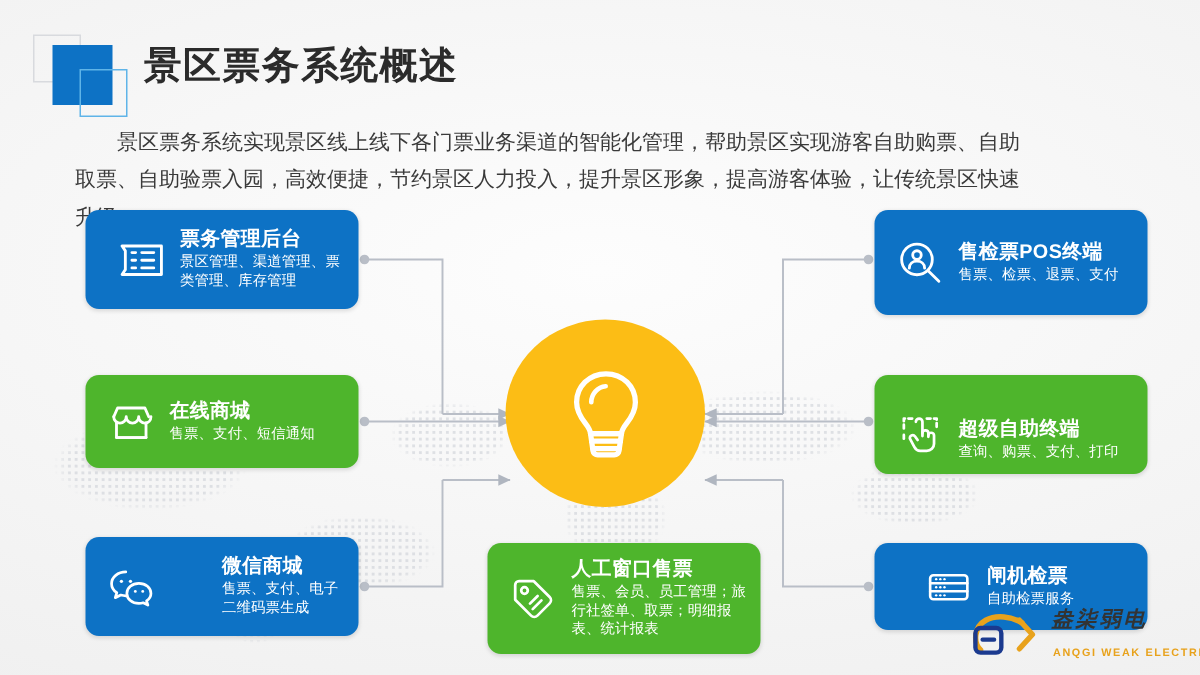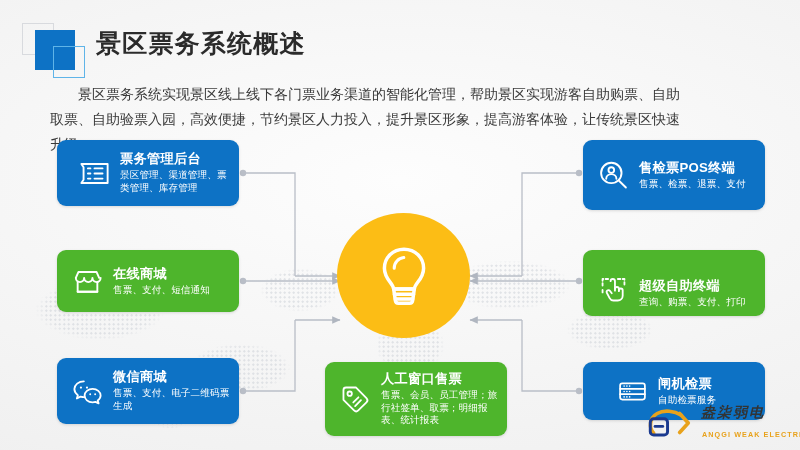--- a/index.html
+++ b/index.html
@@ -87,21 +87,21 @@
   .card.blue  { background:#0d72c5; }
   .card.green { background:#4eb52c; }
   .card-ico { flex:0 0 auto; width:42px; height:42px; display:flex; align-items:center; justify-content:center; }
   .card-ico svg { width:35px; height:35px; }
   .card-txt { margin-left:5px; }
   .card-title { font-size:13.2px; font-weight:bold; line-height:16px; letter-spacing:.3px; }
   .card-sub { font-size:9.6px; line-height:12.6px; margin-top:2px; letter-spacing:.1px; }
 
   #card-backend  { left:57px;  top:140px; width:182px; height:66px;padding-left:16px; }
   #card-shop     { left:57px;  top:250px; width:182px; height:62px; }
-  #card-wechat   { left:57px;  top:358px; width:182px; height:66px; }
+  #card-wechat   { left:57px;  top:358px; width:182px; height:66px;gap:35px; }
   #card-pos      { left:583px; top:140px; width:182px; height:70px; }
   #card-kiosk    { left:583px; top:250px; width:182px; height:66px;align-items:flex-end; }
   #card-gate     { left:583px; top:362px; width:182px; height:58px;padding-left:28px; }
   #card-window   { left:325px; top:362px; width:182px; height:74px;align-items:center; }
 
   #card-pos .card-title, #card-kiosk .card-title, #card-gate .card-title { }
 
   
   #logo { position:absolute; left:645px; top:400px; width:150px; height:46px; }
   #logo-mark { position:absolute; left:0; top:4px; width:52px; height:38px; }

